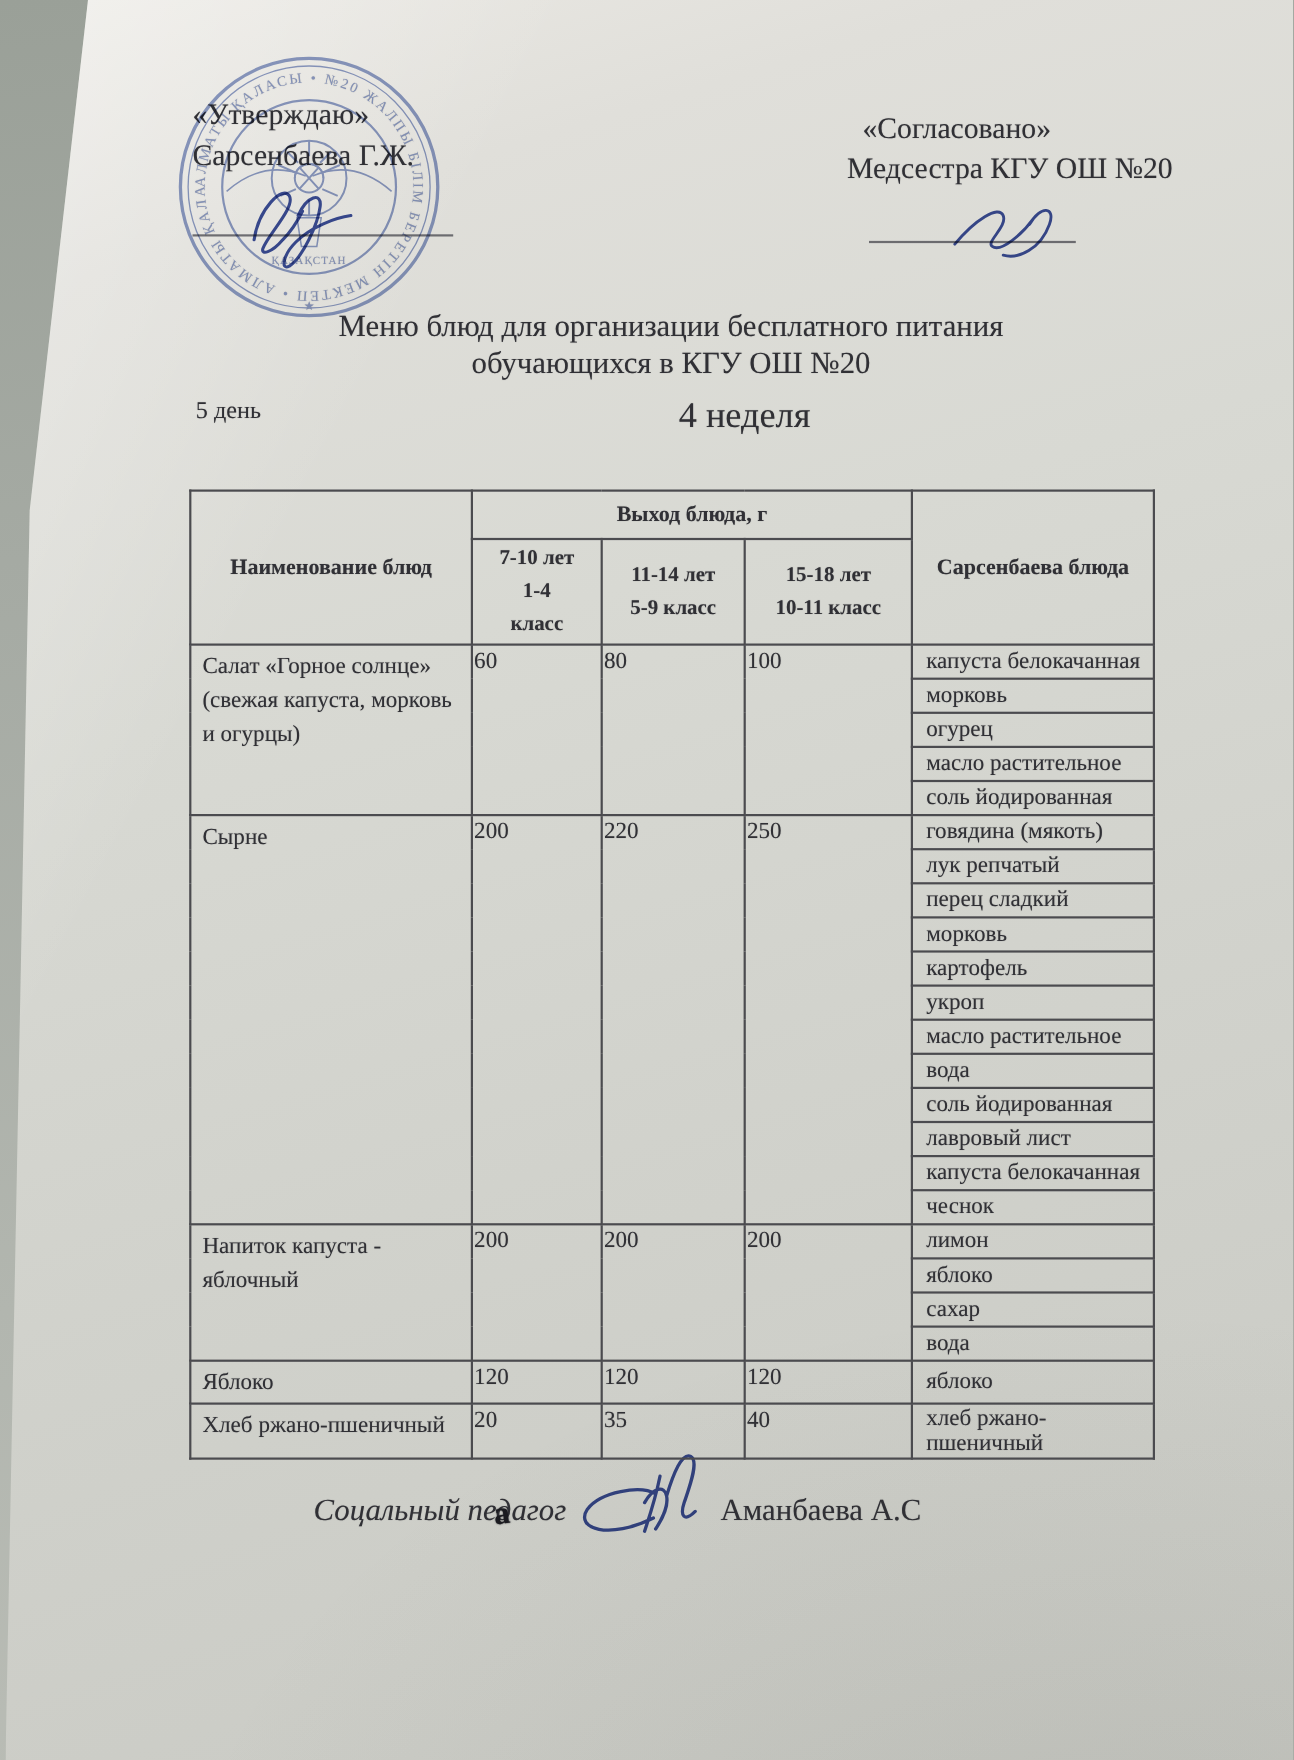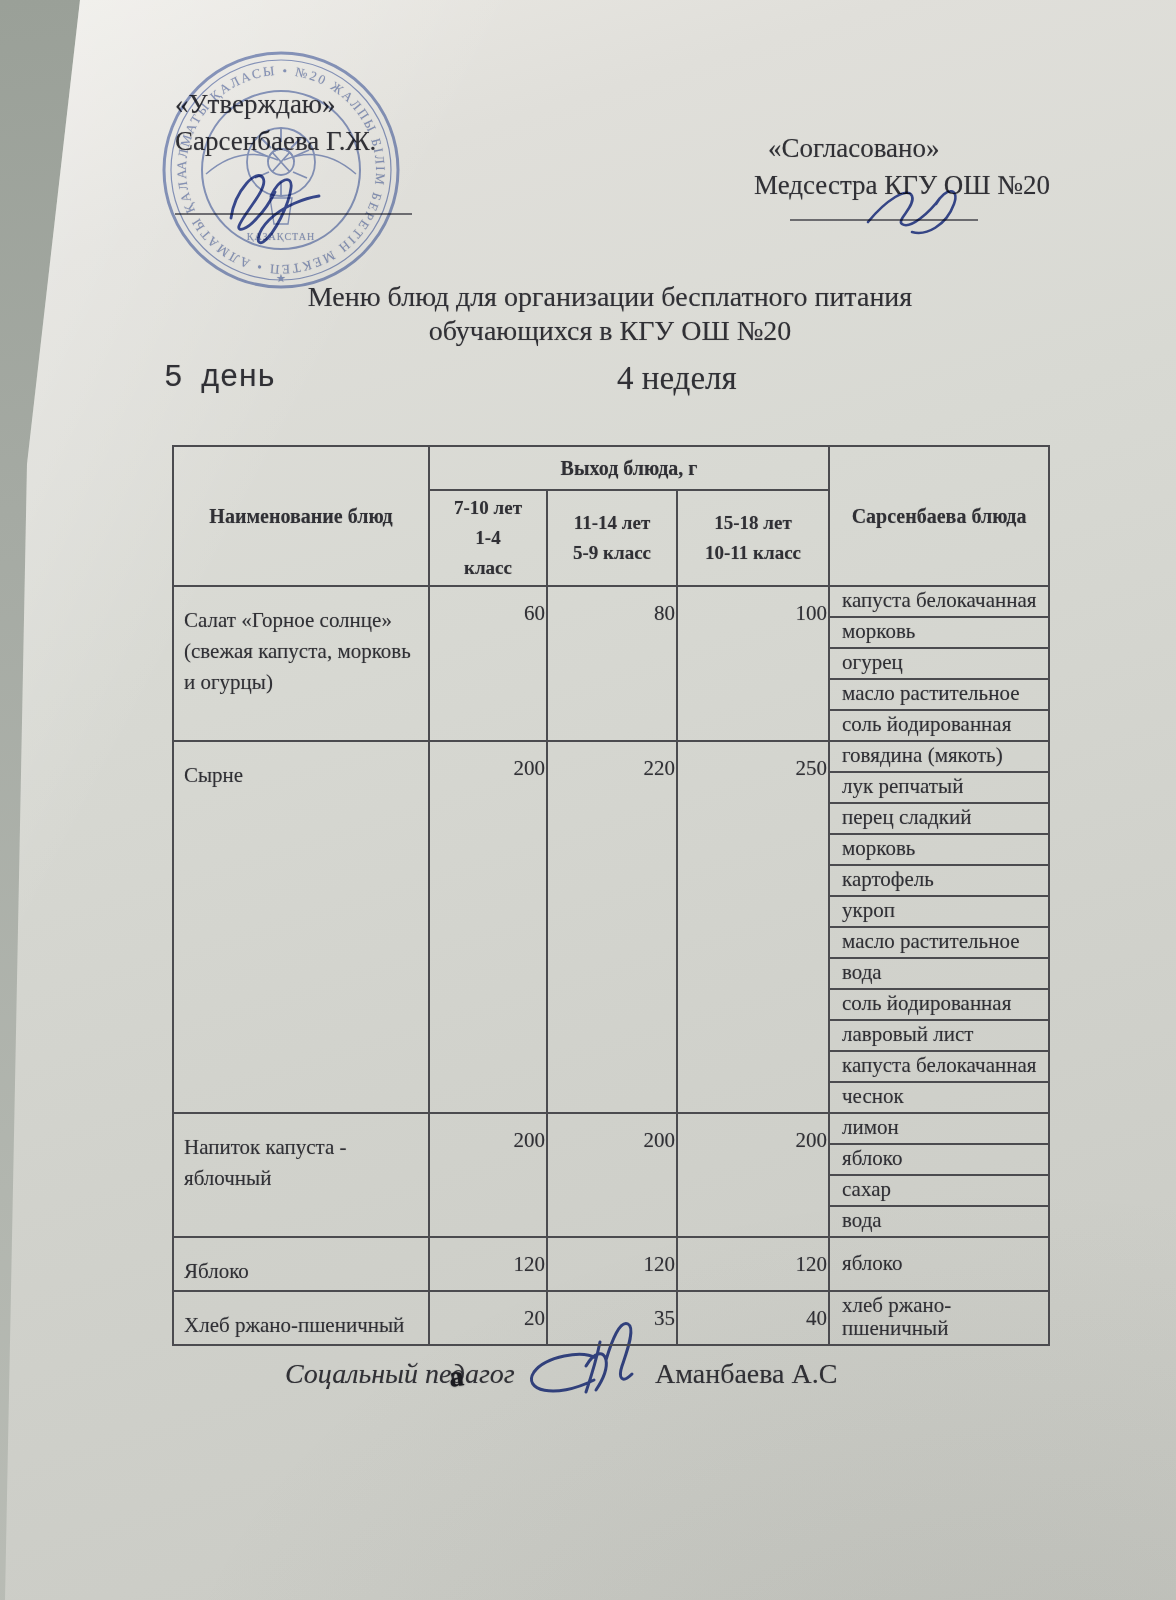--- a/index.html
+++ b/index.html
@@ -15,40 +15,40 @@
   }
   .paper::after {
     content:""; position:absolute; inset:0;
     background: linear-gradient(118deg, rgba(255,255,255,0.38) 0%, rgba(255,255,255,0.0) 26%),
                 radial-gradient(120% 60% at 85% 110%, rgba(60,65,58,0.10), rgba(0,0,0,0) 60%);
   }
   .content { position:absolute; inset:0; color:var(--ink); text-shadow:0 0 1px rgba(55,55,60,0.38); }
 
   .approval { position:absolute; font-size:27px; line-height:37px; }
   .approval-left  { left:175px; top:86px;  width:330px; }
-  .approval-right { left:754px; top:98px;  width:330px;margin-top:32px; }
+  .approval-right { left:770px; top:98px;  width:330px; }
   .approval .indent { padding-left:14px; }
 
   .sig-line { position:absolute; height:2px; background:rgba(70,70,76,0.75); }
   .sig-line-left  { left:175px; top:213px; width:237px; }
   .sig-line-right { left:790px; top:219px; width:188px; }
 
   .doc-title { position:absolute; left:150px; top:280px; width:920px; text-align:center;
                font-size:28px; line-height:34px; }
-  .day-label  { position:absolute; left:164px; top:360px; font-size:31px;font-family:Liberation Mono, monospace; }
+  .day-label  { position:absolute; left:178px; top:360px; font-size:22px; }
   .week-label { position:absolute; left:602px; top:360px; font-size:33px;margin-left:15px; }
 
   table.menu { position:absolute; left:172px; top:445px; width:876px;
                border-collapse:collapse; table-layout:fixed; font-size:21px; color:var(--ink); }
   .menu th, .menu td { border:2px solid var(--table-border); }
   .menu th { font-weight:bold; font-size:20px; text-align:center; padding:2px 20px; }
   .menu th.h-top { height:38px; }
   .menu th.h-age { height:64px; white-space:pre-line; line-height:30px; font-size:19px; }
-  .menu td.c-name { vertical-align:top; padding:18px 6px 3px 10px; line-height:31px;margin-left:16px; }
-  .menu td.c-num  { vertical-align:top; text-align:right; padding-top:14px; }
+  .menu td.c-name { vertical-align:top; padding:3px 6px 3px 10px; line-height:31px;margin-left:16px; }
+  .menu td.c-num  { vertical-align:top; text-align:left; padding-top:1px; }
   .menu td.c-ing  { padding:0 6px 2px 12px; vertical-align:middle; line-height:23px; }
   .menu tr.r-ing     { height:31px; }
   .menu tr.r-single  { height:36px; }
 
   .footer-role { position:absolute; left:285px; top:1358px; font-size:28px;font-style:italic; }
   .footer-name { position:absolute; left:655px; top:1358px; font-size:28px; }
   .overstrike  { position:absolute; left:449px; top:1360px; font-size:29px; font-weight:bold;
                  color:#1b1b20; transform:rotate(-7deg); text-shadow:0 0 1.5px #1b1b20; }
 
   .stamp { position:absolute; left:156px; top:40px; opacity:0.68; mix-blend-mode:multiply; }

